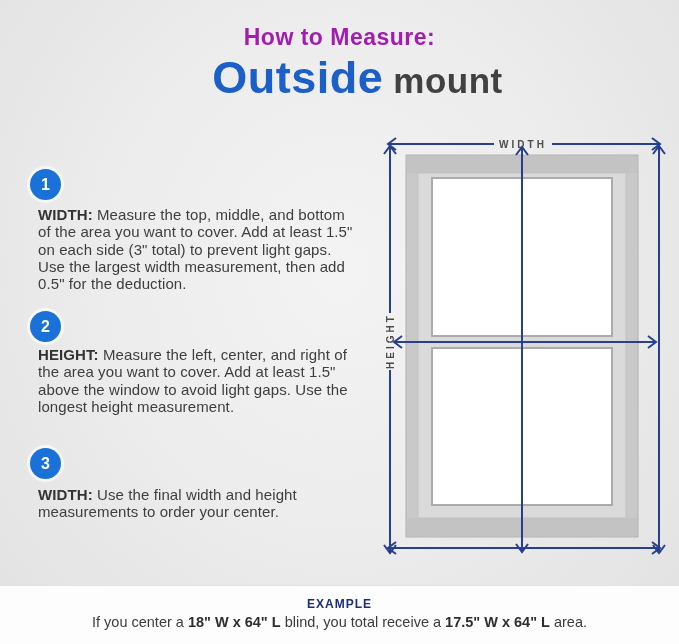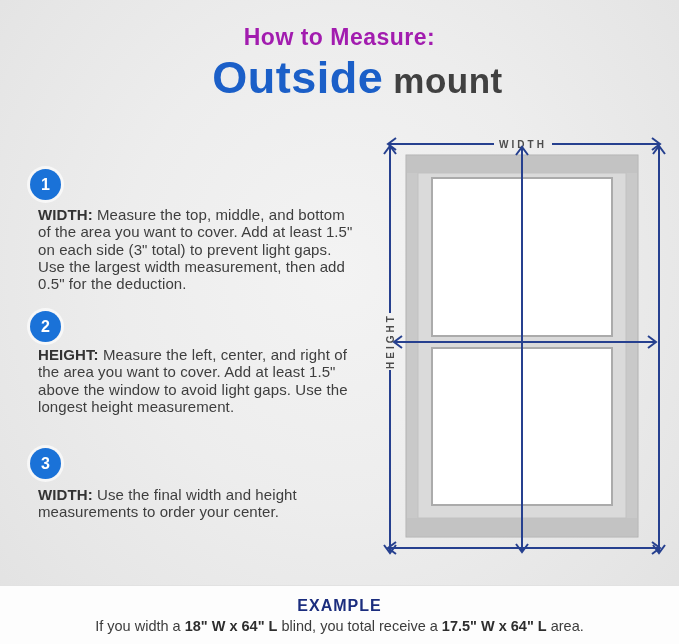--- a/index.html
+++ b/index.html
@@ -52,21 +52,21 @@
     font-family: "Liberation Sans", sans-serif;
   }
   .arrow { stroke: #26408f; stroke-width: 2; fill: none; }
 
   
   .example-band {
     position: absolute; left: 0; bottom: 0; width: 100%; height: 59px;
     background: #fdfdfd; border-top: 1px solid #e2e2e2; text-align: center;
   }
   .example-heading {
-    margin-top: 11px; font-size: 16px; font-weight: 700; color: #1b2d7e; letter-spacing: 1px;
+    margin-top: 11px; font-size: 12px; font-weight: 700; color: #1b2d7e; letter-spacing: 1px;
   }
   .example-line { margin-top: 3px; font-size: 14.5px; color: #3c3c3c; }
   .example-line .bold { font-weight: 700; color: #2e2e2e; }
 </style>
 </head>
 <body>
 
 <div class="canvas">
 
   <div class="title-block">
@@ -138,16 +138,16 @@
 
     <g class="arrow">
       <line x1="16" y1="212" x2="278" y2="212"></line>
       <path d="M24,206 L16,212 L24,218"></path>
       <path d="M270,206 L278,212 L270,218"></path>
     </g>
   </svg>
 
   <div class="example-band">
     <div class="example-heading">EXAMPLE</div>
-    <div class="example-line"><span>If you width a </span><span class="bold">18" W x 64" L</span><span> blind, you total receive a </span><span class="bold">17.5" W x 64" L</span><span> area.</span></div>
+    <div class="example-line"><span>If you center a </span><span class="bold">18" W x 64" L</span><span> blind, you total receive a </span><span class="bold">17.5" W x 64" L</span><span> area.</span></div>
   </div>
 
 </div>
 
 </body></html>

